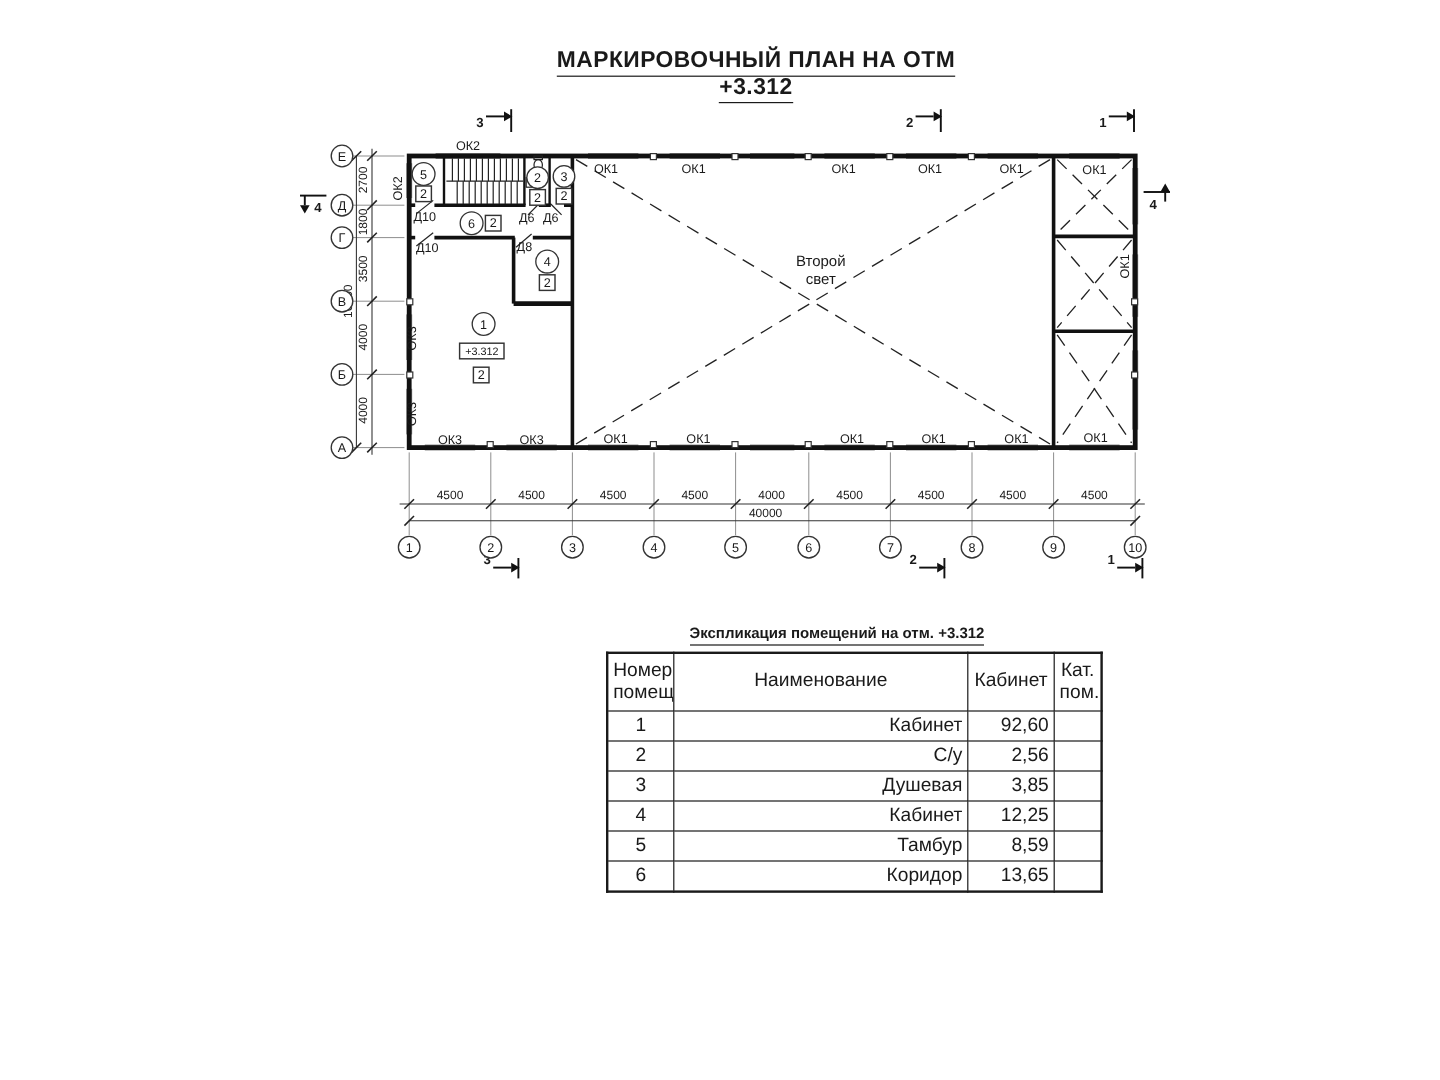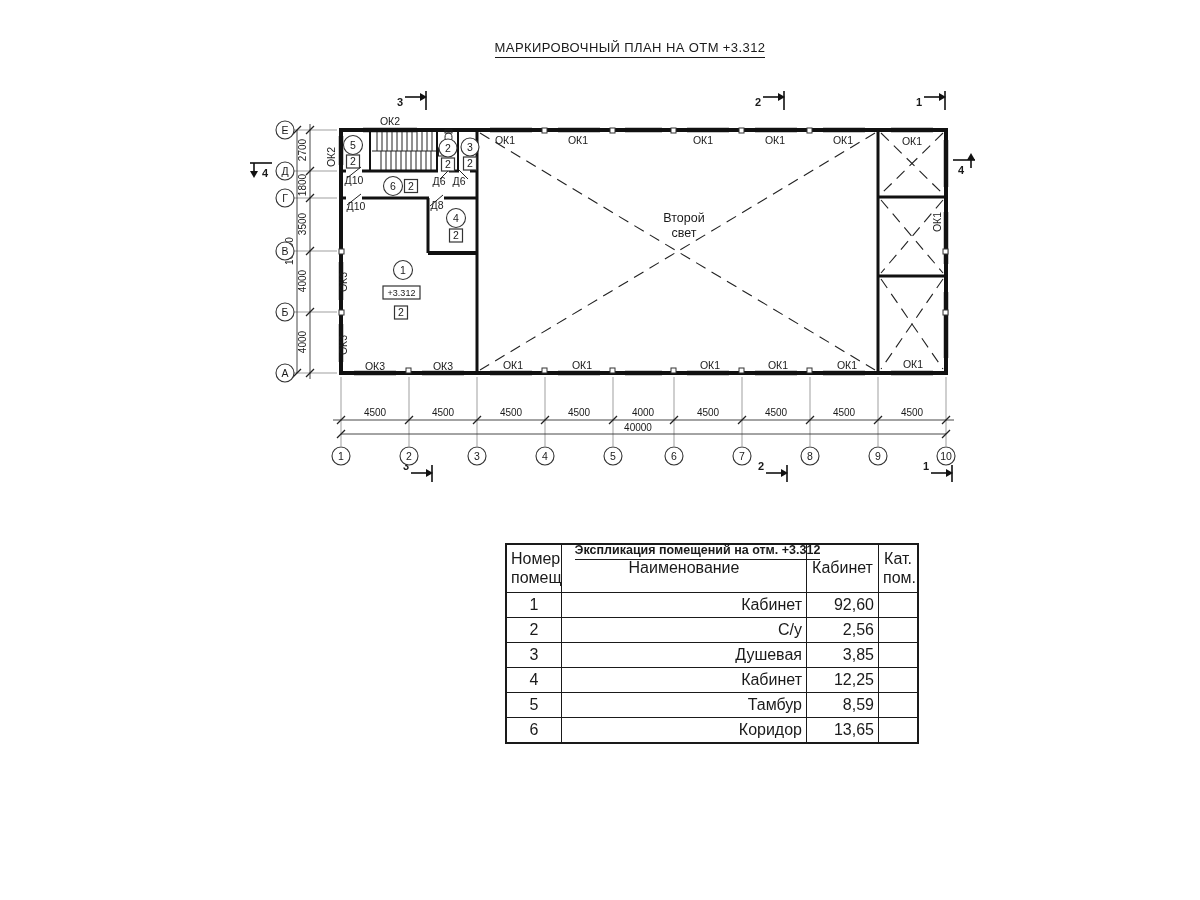--- a/index.html
+++ b/index.html
@@ -1,25 +1,25 @@
 <!DOCTYPE html>
 <html><head>
 <meta charset="utf-8">
 <style>
   html,body{margin:0;padding:0;background:#fff;}
   .sheet{position:relative;width:1200px;height:900px;background:#fff;
          font-family:"Liberation Sans",sans-serif;color:#1a1a1a;overflow:hidden;}
   .main-title{position:absolute;left:450px;top:40px;width:360px;text-align:center;
-              font-size:13px;font-weight:normal;letter-spacing:.4px;}
+              font-size:19px;font-weight:bold;letter-spacing:.4px;}
   .main-title span{border-bottom:1.5px solid #1a1a1a;padding-bottom:2px;}
   .plan-svg{position:absolute;left:0;top:0;}
 
   
   .table-title{position:absolute;left:505px;top:521px;width:385px;text-align:center;
-               font-size:12.5px;font-weight:bold;margin-top:22px;}
+               font-size:12.5px;font-weight:bold;}
   .table-title span{border-bottom:1.5px solid #1a1a1a;padding-bottom:2px;}
   table.schedule{position:absolute;left:505px;top:543px;width:385px;border-collapse:collapse;
                  border:2px solid #1a1a1a;font-size:16px;table-layout:fixed;}
   table.schedule td,table.schedule th{border:1px solid #1a1a1a;padding:1px 4px;
                  font-weight:normal;height:22px;overflow:hidden;}
   table.schedule th{text-align:center;line-height:1.15;height:45px;}
   .col-num{width:46px;text-align:center;}
   .col-name{width:236px;text-align:right;padding-left:9px;}
   .col-area{width:63px;text-align:right;}
   .col-cat{width:30px;text-align:center;}

